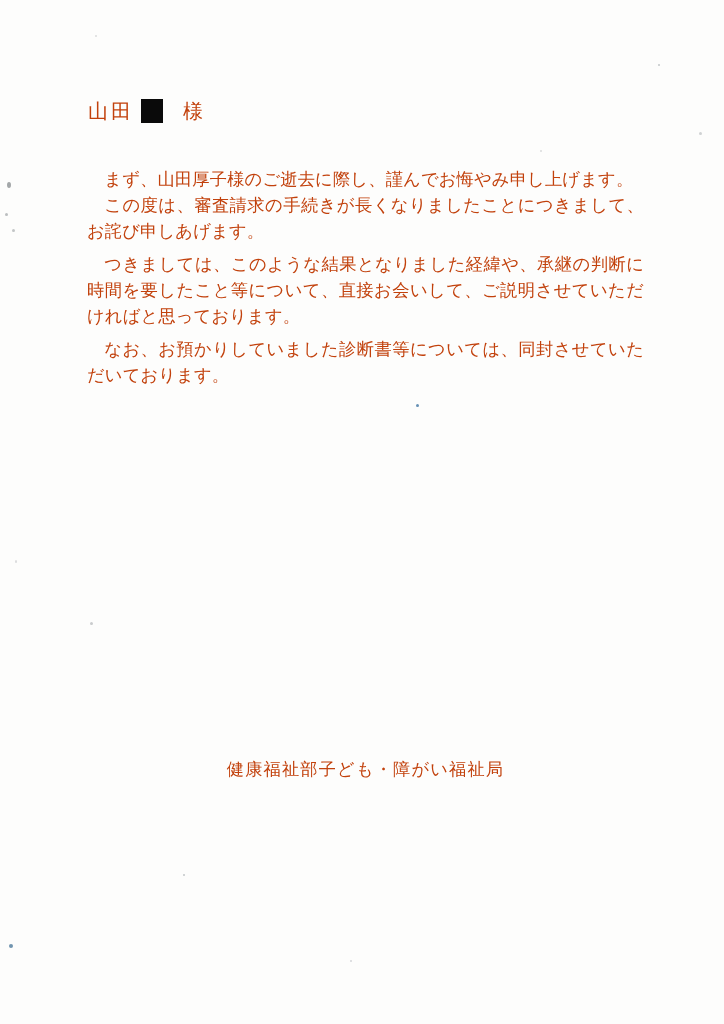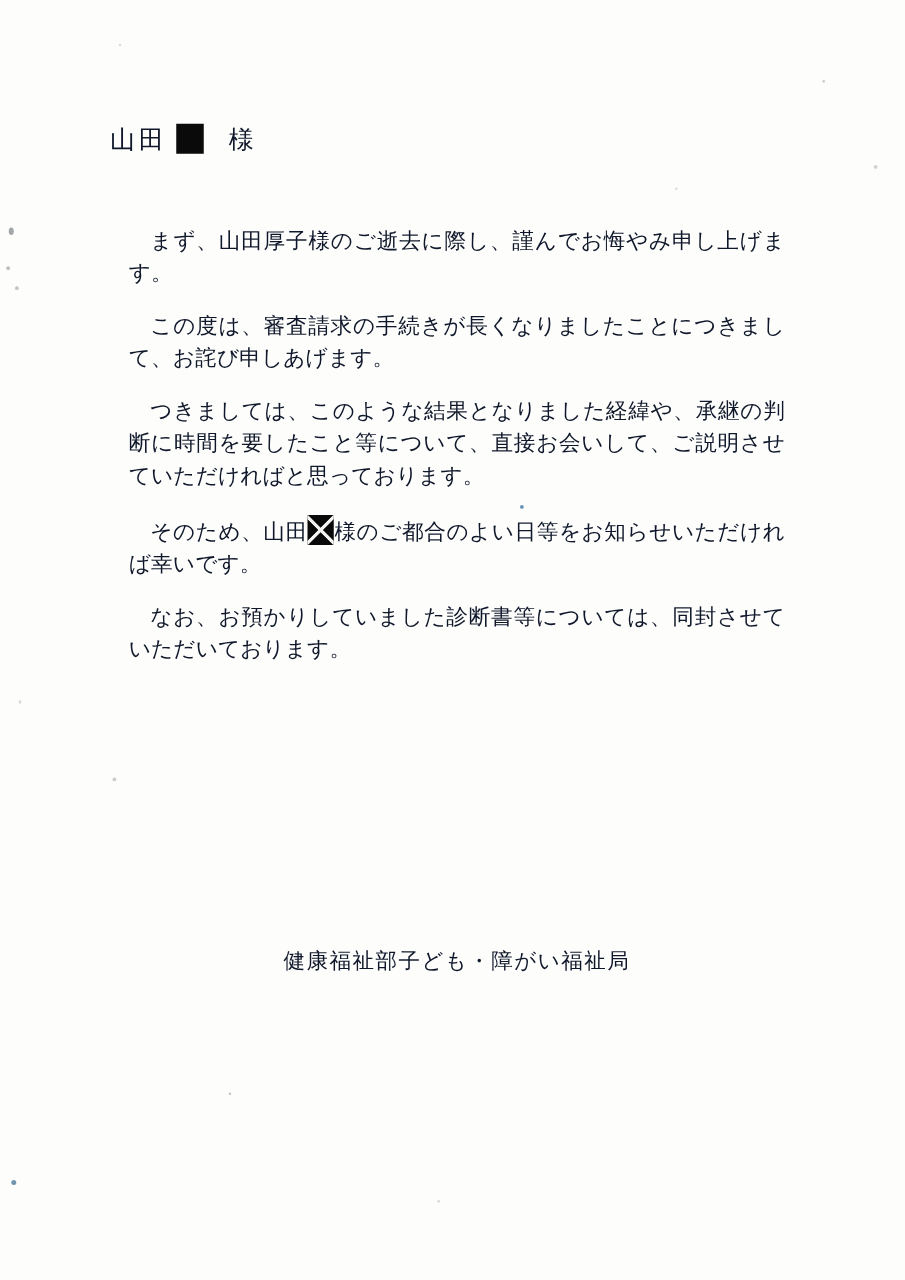--- a/index.html
+++ b/index.html
@@ -7,21 +7,21 @@
     padding: 0;
     background: #ffffff;
   }
   .sheet {
     position: relative;
     width: 724px;
     height: 1024px;
     background: #fdfdfc;
     overflow: hidden;
     font-family: "DejaVu Serif", "Liberation Serif", serif;
-    color: #0f172a;
+    color: #c2410c;
   }
   .addressee {
     position: absolute;
     top: 96px;
     left: 88px;
     font-size: 20px;
     letter-spacing: 3px;
     line-height: 30px;
     white-space: nowrap;
   }
@@ -45,23 +45,22 @@
     left: 87px;
     width: 557px;
     font-size: 17.3px;
     line-height: 26px;
     letter-spacing: 0.15px;
     text-align: justify;
   }
   .body-text .block { margin: 0 0 0 0; }
   .body-text .block + .block { margin-top: 7px; }
   .body-text p {
-    margin: 16px;
+    margin: 0;
     text-indent: 1em;
-    font-family: Liberation Mono, monospace;
   }
   .body-text .redact { width: 21px; height: 24px; vertical-align: -5px; }
   .date-line {
     position: absolute;
     top: 693px;
     left: 88px;
     font-size: 17.5px;
     line-height: 26px;
     letter-spacing: 3px;
     white-space: nowrap;
@@ -124,21 +123,20 @@
       <p>まず、山田厚子様のご逝去に際し、謹んでお悔やみ申し上げます。</p>
       <p>この度は、審査請求の手続きが長くなりましたことにつきまして、お詫び申しあげます。</p>
     </div>
 
 
     <div class="block">
       <p>つきましては、このような結果となりました経緯や、承継の判断に時間を要したこと等について、直接お会いして、ご説明させていただければと思っております。</p>
     </div>
 
     <div class="block">
-      <p><span>そのため、山田</span><span class="redact x"></span><span>様のご都合のよい日等をお知らせいただければ幸いです。</span></p>
       <p>なお、お預かりしていました診断書等については、同封させていただいております。</p>
     </div>
 
 
   </div>
 
 
   <div class="signature">
     <div>健康福祉部子ども・障がい福祉局</div>
   </div>

